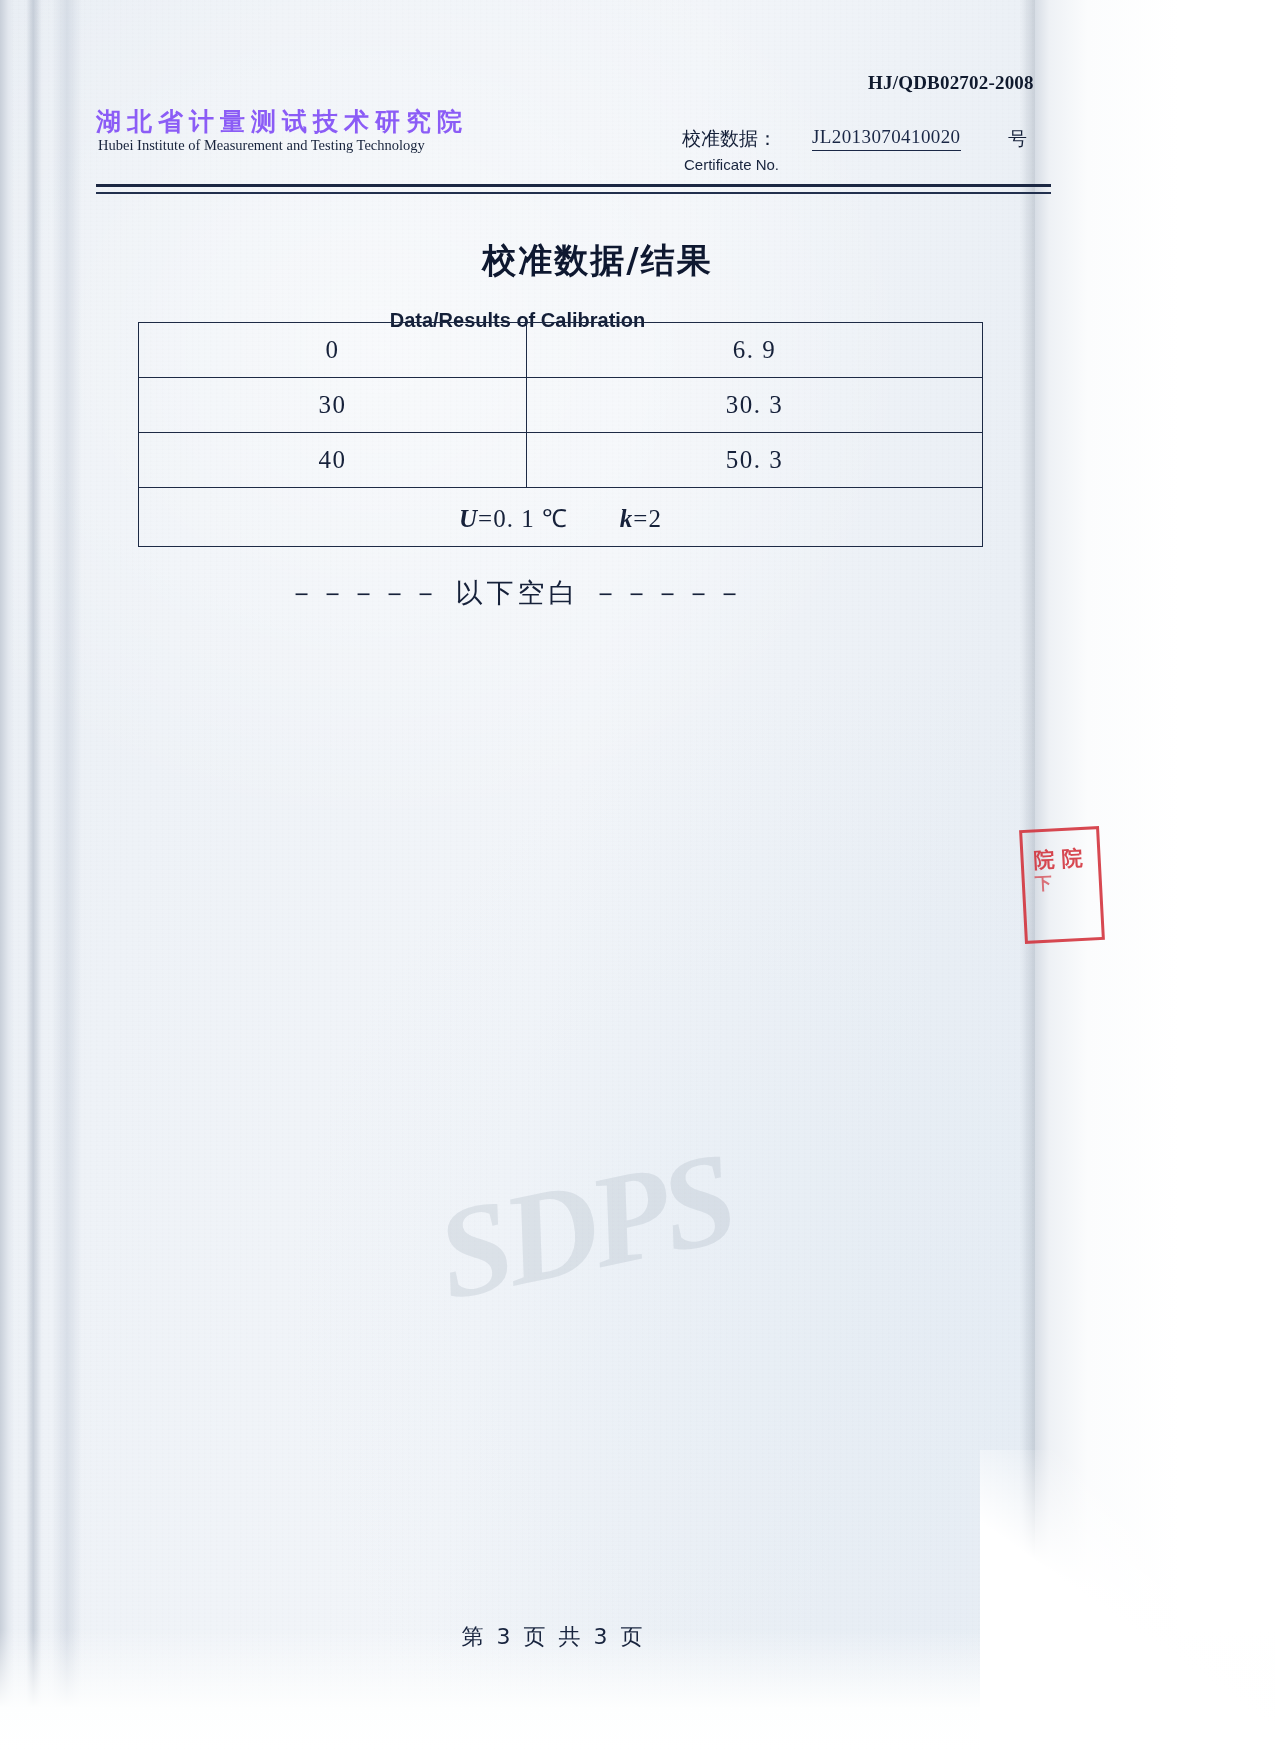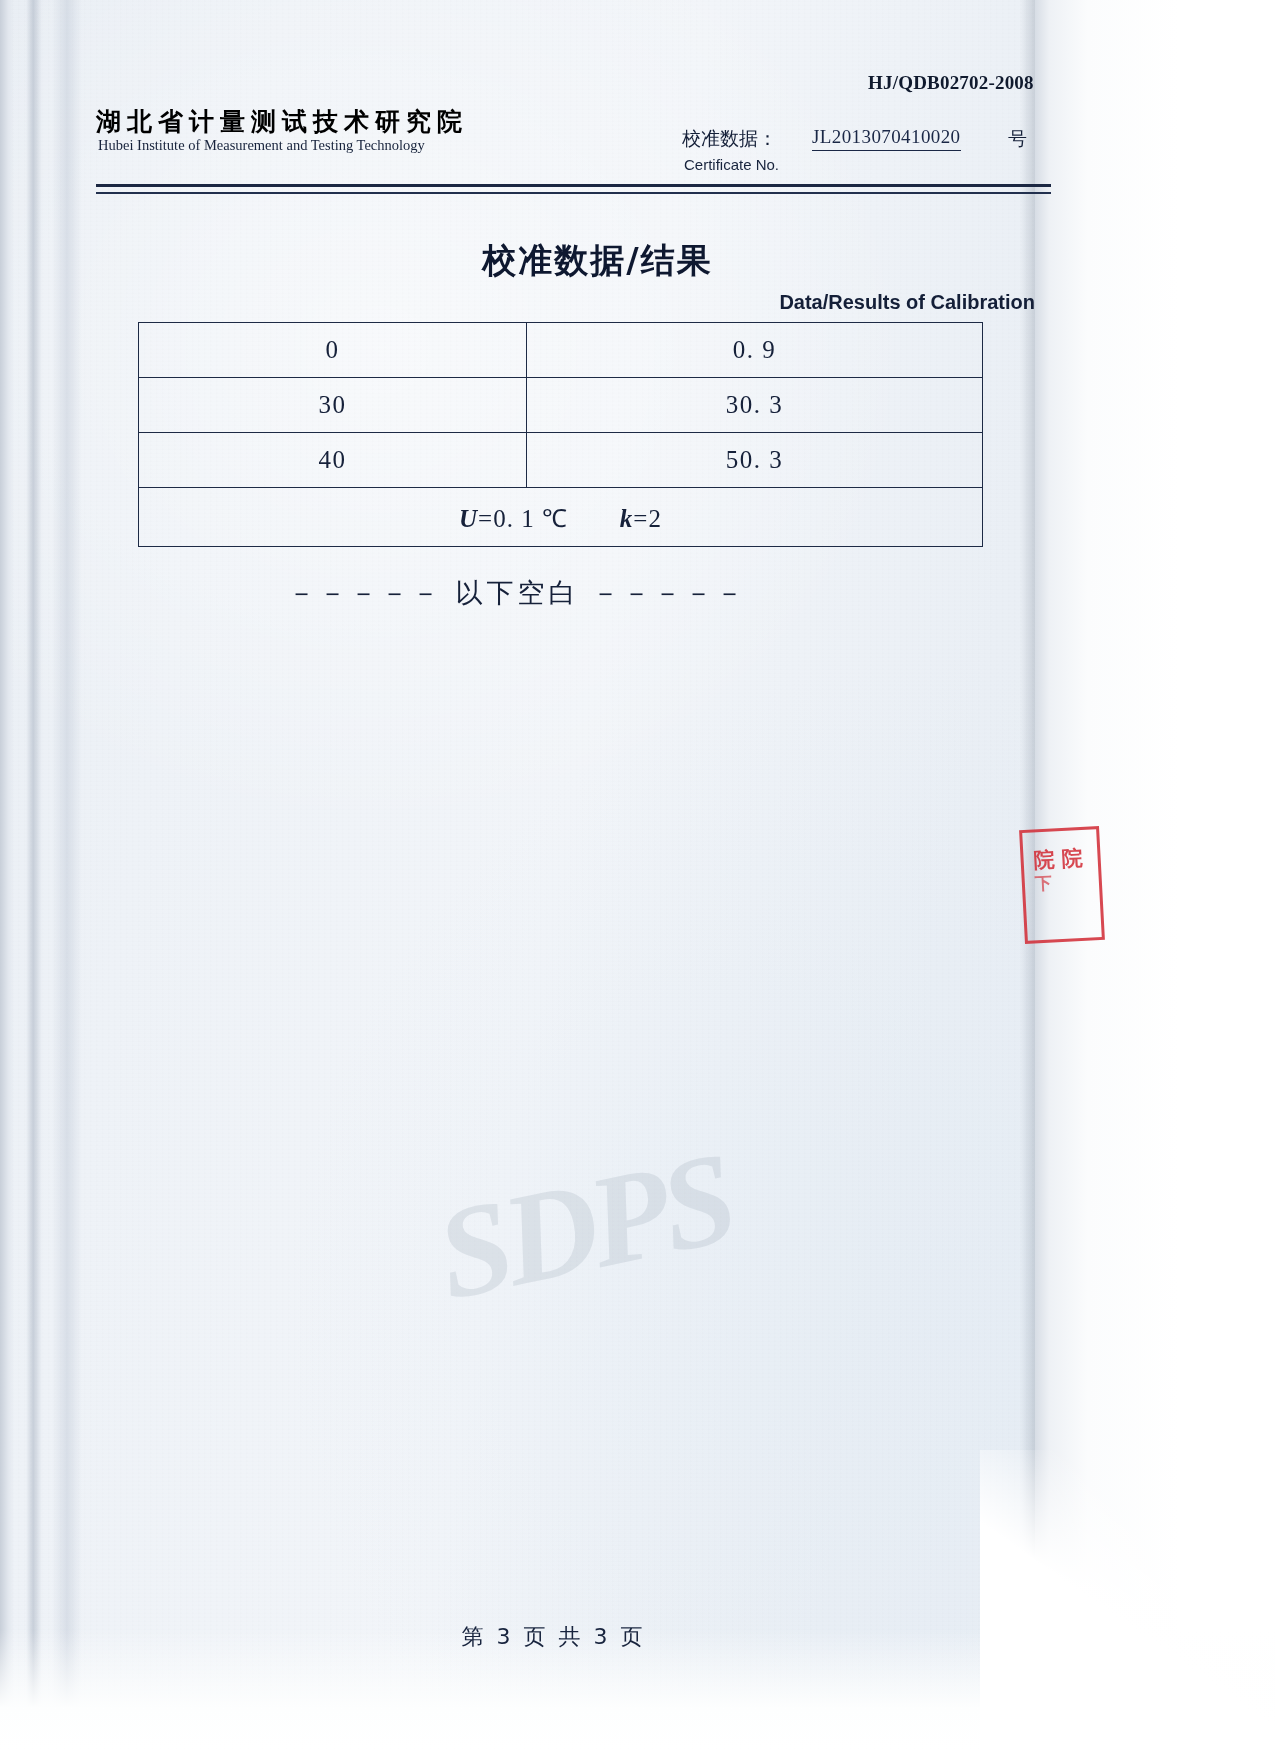--- a/index.html
+++ b/index.html
@@ -124,21 +124,21 @@
     font-family: "Liberation Serif", serif;
   }
 
   .org-cn {
     position: absolute;
     left: 96px;
     top: 105px;
     font-size: 25px;
     font-weight: bold;
     letter-spacing: 6px;
-    color: #000000;
+    color: #8b5cf6;
     font-family: "DejaVu Sans", sans-serif;
   }
   .org-en {
     position: absolute;
     left: 98px;
     top: 137px;
     font-size: 14.5px;
     color: #17233c;
     font-family: "Liberation Serif", serif;
   }
@@ -204,23 +204,23 @@
     text-align: center;
     font-size: 34px;
     font-weight: bold;
     letter-spacing: 2px;
     color: #0e1830;
     font-family: "DejaVu Sans", sans-serif;
   }
   .title-en {
     position: absolute;
     left: 0;
-    top: 291px;
+    top: 309px;
     width: 1035px;
-    text-align: right;
+    text-align: center;
     font-size: 20px;
     font-weight: bold;
     color: #141f38;
     font-family: "Liberation Sans", sans-serif;
   }
 
   
   .cal-table {
     position: absolute;
     left: 138px;
@@ -341,21 +341,21 @@
   <div class="title-en">Data/Results of Calibration</div>
 
   <table class="cal-table">
     <colgroup>
       <col style="width:46%">
       <col style="width:54%">
     </colgroup>
     <tbody>
       <tr>
         <td class="val">0</td>
-        <td class="val">0. 9</td>
+        <td class="val">6. 9</td>
       </tr>
       <tr>
         <td class="val">30</td>
         <td class="val">30. 3</td>
       </tr>
       <tr>
         <td class="val">40</td>
         <td class="val">50. 3</td>
       </tr>
       <tr>

